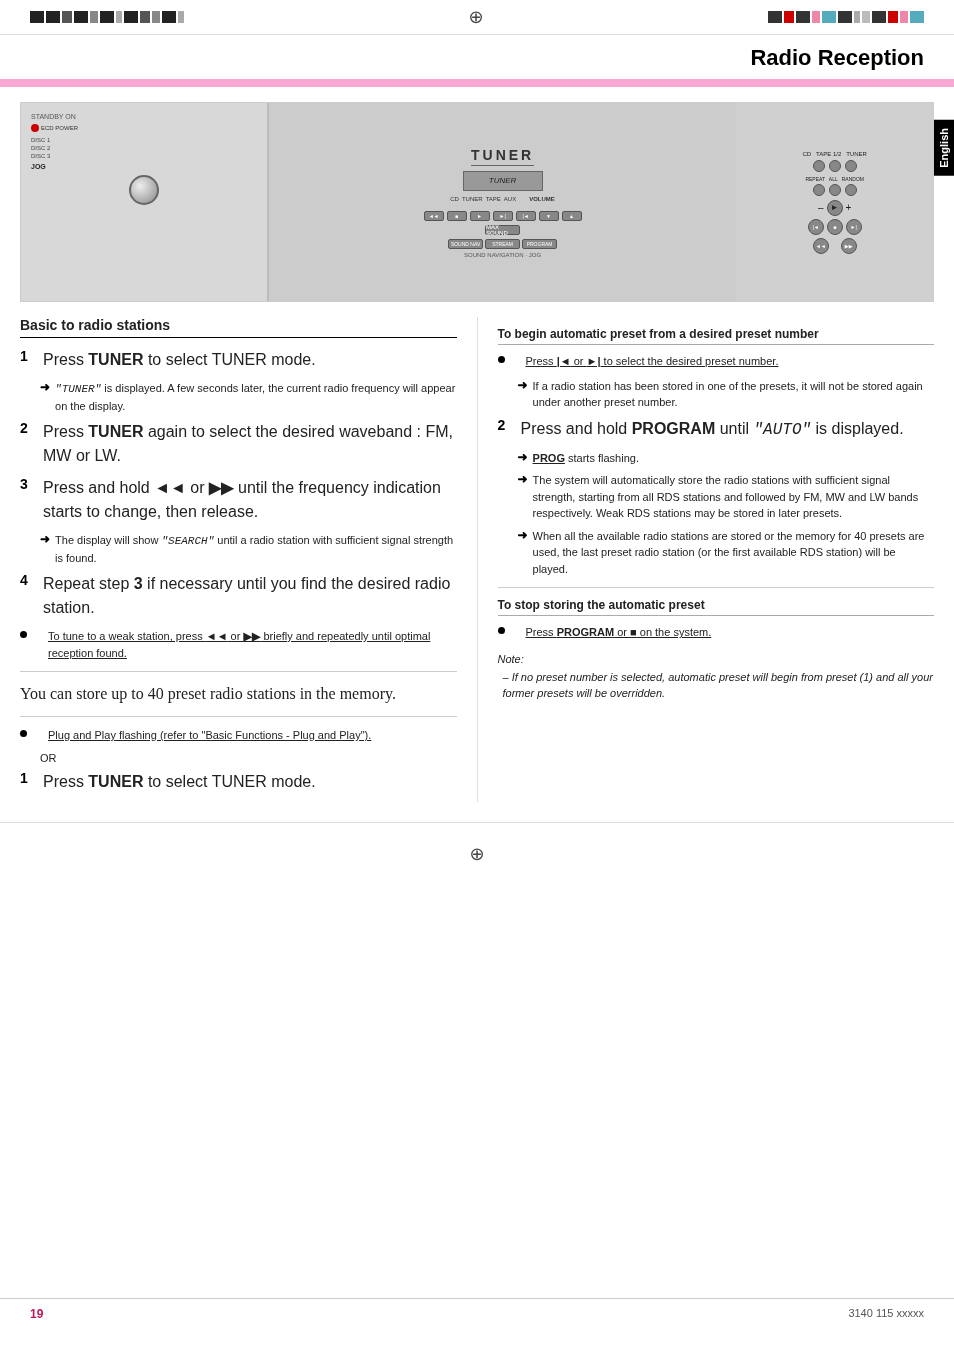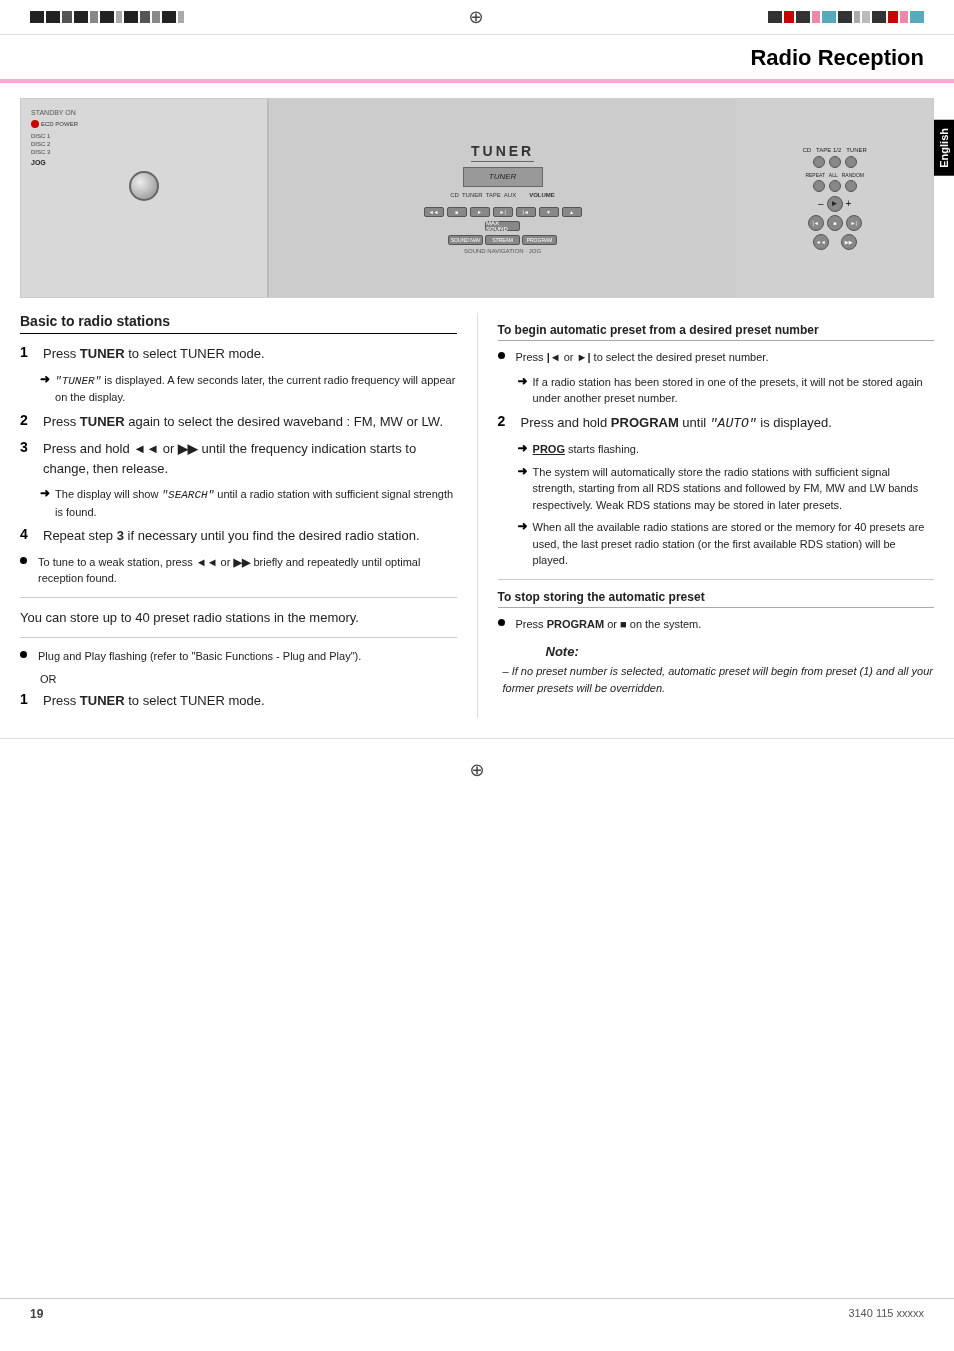--- a/index.html
+++ b/index.html
@@ -10,21 +10,21 @@
       font-family: Arial, Helvetica, sans-serif;
       font-size: 12px;
       color: #222;
       position: relative;
     }
 
     
     .page-title-section {
       text-align: right;
       padding: 10px 30px 8px 38px;
-      border-bottom: 4px solid #f9a8d4;
+      border-bottom: 8px solid #f9a8d4;
     }
     .page-title {
       font-size: 22px;
       font-weight: bold;
       color: #000;
     }
 
     
     .english-tab {
       position: absolute;
@@ -178,21 +178,21 @@
       gap: 5px;
     }
     .step-num {
       font-weight: bold;
       font-size: 14px;
       min-width: 18px;
       color: #000;
     }
     .step-content {
       flex: 1;
-      font-size: 13px;
+      font-size: 16px;
       line-height: 1.5;
     }
     .step-content b { font-weight: bold; }
     .arrow-note {
       display: flex;
       margin-bottom: 6px;
       padding-left: 20px;
       gap: 5px;
     }
     .arrow-sym {
@@ -201,21 +201,22 @@
       font-size: 12px;
     }
     .arrow-text {
       font-size: 11px;
       line-height: 1.5;
       flex: 1;
     }
     .bullet-item {
       display: flex;
       margin-bottom: 8px;
-      gap: 11px;
+      gap: 21px;
+      text-decoration: underline;
     }
     .bullet-dot {
       width: 7px;
       height: 7px;
       background: #000;
       border-radius: 50%;
       margin-top: 3px;
       flex-shrink: 0;
     }
     .bullet-content {
@@ -239,34 +240,33 @@
       justify-content: space-between;
       padding: 0 30px;
       font-size: 11px;
       color: #555;
       border-top: 1px solid #ccc;
       padding-top: 8px;
     }
     .page-num {
       font-size: 12px;
       font-weight: bold;
-      color: #404040;
+      color: #be185d;
     }
 
     .display-italic { font-style: italic; font-family: 'Courier New', monospace; }
 
     .note-section {
       margin-top: 12px;
     }
     .note-title {
       font-style: italic;
-      font-size: 13px;
-      font-weight: bold;
+      font-size: 11px;
+      font-weight: normal;
       margin-bottom: 4px;
-      margin-left: 48px;
     }
     .note-text {
       font-size: 11px;
       font-style: italic;
       line-height: 1.5;
       padding-left: 5px;
     }
 
     .separator {
       border: none;
@@ -466,21 +466,21 @@
 
     <div class="bullet-item">
       <div class="bullet-dot"></div>
       <div class="bullet-content">
         To tune to a weak station, press <b>◄◄</b> or <b>▶▶</b> briefly and repeatedly until optimal reception found.
       </div>
     </div>
 
     <hr class="separator">
 
-    <div class="step-content" style="margin-bottom:10px;">You can store up to 40 preset radio stations in the memory.</div>
+    <div class="step-content" style="margin-bottom:10px;font-family:Liberation Serif, serif;">You can store up to 40 preset radio stations in the memory.</div>
 
     <hr class="separator">
 
 
     <div class="bullet-item">
       <div class="bullet-dot"></div>
       <div class="bullet-content">
         Plug and Play flashing (refer to "Basic Functions - Plug and Play").
       </div>
     </div>

